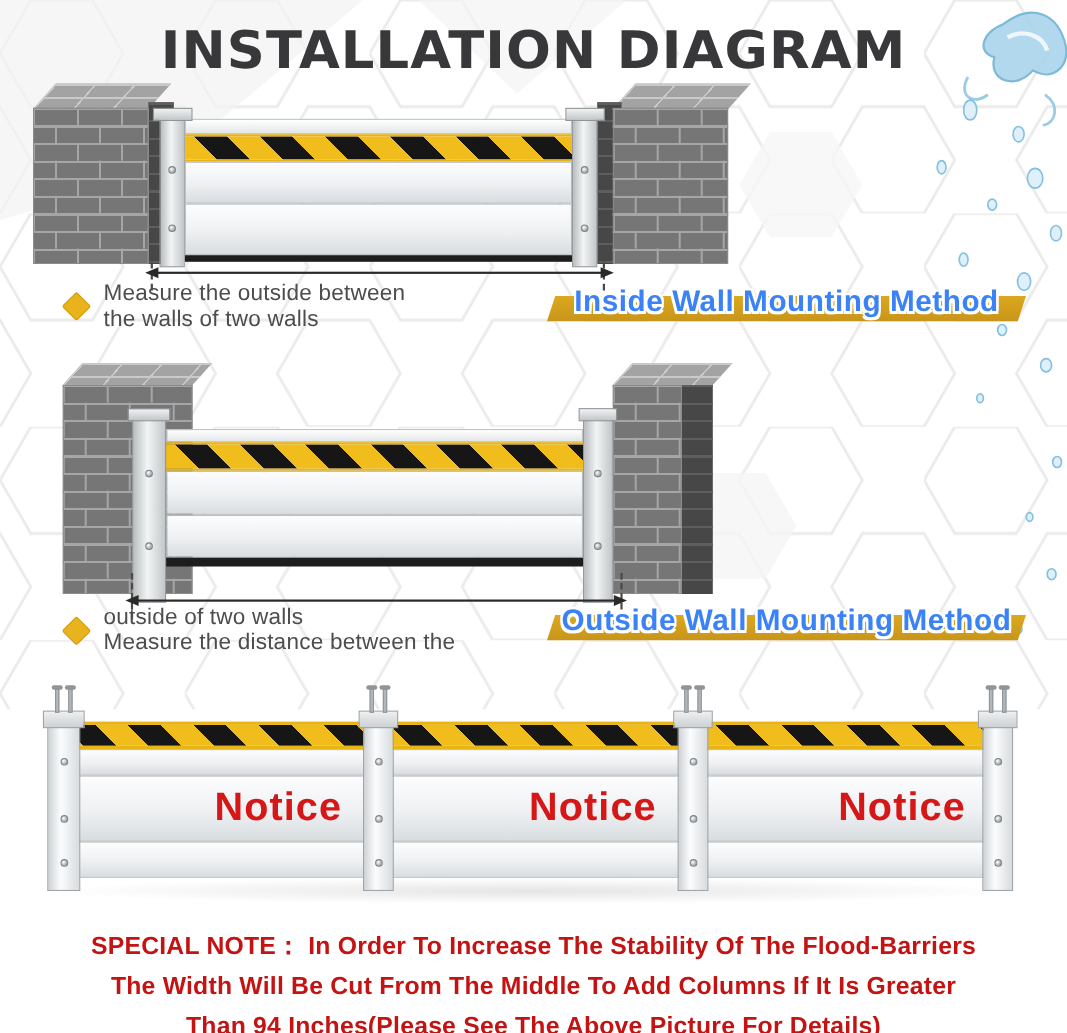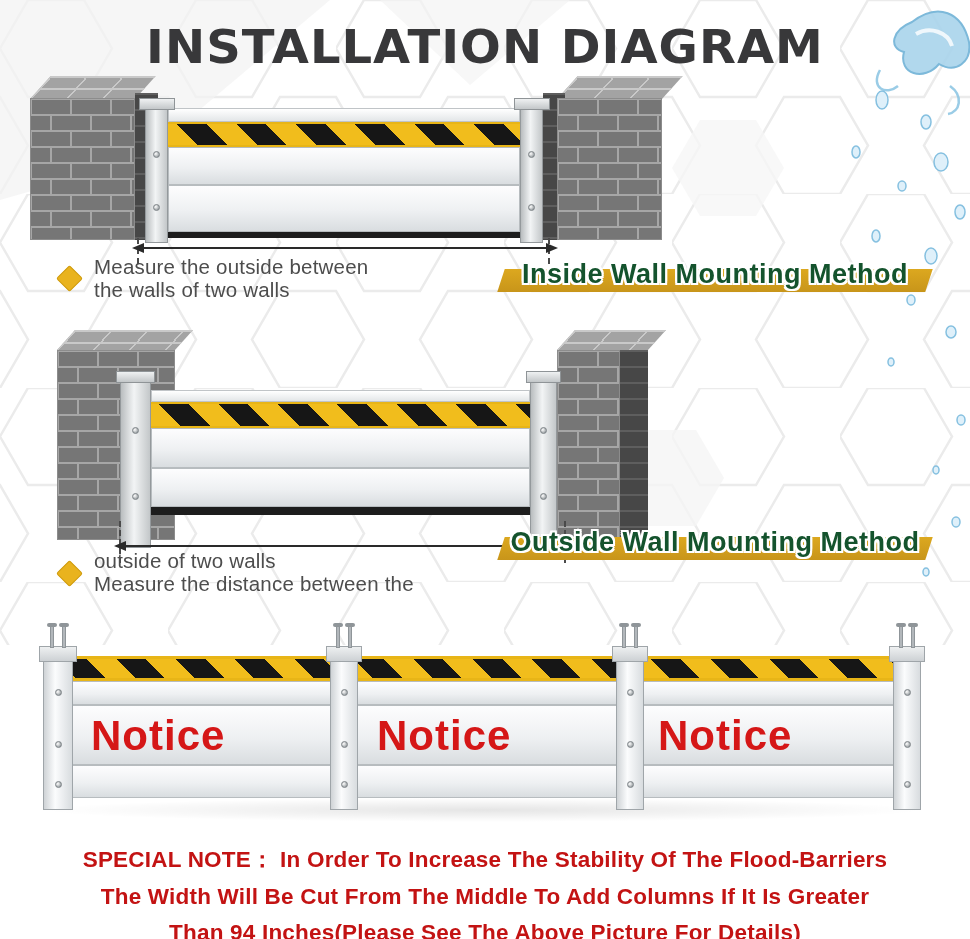--- a/index.html
+++ b/index.html
@@ -54,32 +54,32 @@
   .ah.r{border-left:12px solid #2a2a2a;right:-11px;}
 
   
   .diamond{position:absolute;width:17px;height:17px;background:#e9b31e;border:1px solid #cf9a0b;
            transform:rotate(45deg);border-radius:2px;z-index:3;}
   .cap-text{position:absolute;font-size:20.5px;line-height:23px;color:#4d4d4d;z-index:3;letter-spacing:.2px;}
   .banner{position:absolute;width:440px;height:34px;z-index:3;}
   .banner .bar{position:absolute;left:6px;right:6px;bottom:0;height:23px;
                background:linear-gradient(#dca81f,#c8951a);transform:skewX(-18deg);}
   .banner .blabel{position:absolute;left:0;right:0;bottom:2px;text-align:center;
-                  font-weight:bold;font-size:27px;color:#14532d;letter-spacing:.5px;
+                  font-weight:bold;font-size:27px;color:#3b82f6;letter-spacing:.5px;
                   text-shadow:-2px -2px 0 #fff,2px -2px 0 #fff,-2px 2px 0 #fff,2px 2px 0 #fff,
                               0 -2px 0 #fff,0 2px 0 #fff,-2px 0 0 #fff,2px 0 0 #fff;}
 
   
   .post{position:absolute;background:linear-gradient(90deg,#cfd3d6,#fbfcfd 40%,#d8dcdf);
         border:1px solid #9fa5a9;box-sizing:border-box;z-index:4;}
   .post-plate{position:absolute;background:linear-gradient(#eef0f1,#cdd1d4);border:1px solid #9fa5a9;
               box-sizing:border-box;z-index:4;}
   .pin{position:absolute;width:4px;background:#b2b7bb;border:1px solid #8f9599;box-sizing:border-box;z-index:4;}
   .pin-head{position:absolute;width:10px;height:4px;background:#8f9599;border-radius:2px;z-index:4;}
-  .notice{position:absolute;width:220px;text-align:left;font-weight:bold;font-size:42px;
+  .notice{position:absolute;width:220px;text-align:right;font-weight:bold;font-size:36px;
           color:#d51717;z-index:5;letter-spacing:1px;}
   .row-shadow{position:absolute;background:radial-gradient(ellipse at 50% 50%,rgba(0,0,0,.10),rgba(0,0,0,0) 70%);}
 
   
   .note{position:absolute;left:0;right:0;top:842px;text-align:center;z-index:3;
         color:#c31313;font-weight:bold;font-size:22.5px;line-height:36.5px;letter-spacing:.2px;}
 </style>
 </head>
 <body>
 
@@ -205,21 +205,21 @@
       <span class="ah r"></span>
     </div>
   </div>
 
   <span class="diamond" style="left:60px;top:564px;"></span>
   <div class="cap-text" style="left:94px;top:549px;">
     <div>outside of two walls</div>
     <div>Measure the distance between the</div>
   </div>
 
-  <div class="banner" style="left:495px;top:526px;">
+  <div class="banner" style="left:495px;top:548px;">
     <div class="bar"></div>
     <div class="blabel">Outside Wall Mounting Method</div>
   </div>
 
   <div class="abs" style="left:28px;top:618px;width:915px;height:205px;z-index:2;">
     <div class="row-shadow" style="left:10px;top:180px;width:890px;height:24px;"></div>
 
     <div class="abs hazard" style="left:18px;top:38px;width:872px;height:25px;border-top-width:3px;border-bottom-width:3px;"></div>
     <div class="abs panel" style="left:18px;top:63px;width:872px;height:24px;"></div>
     <div class="abs panel" style="left:18px;top:87px;width:872px;height:60px;"></div>

